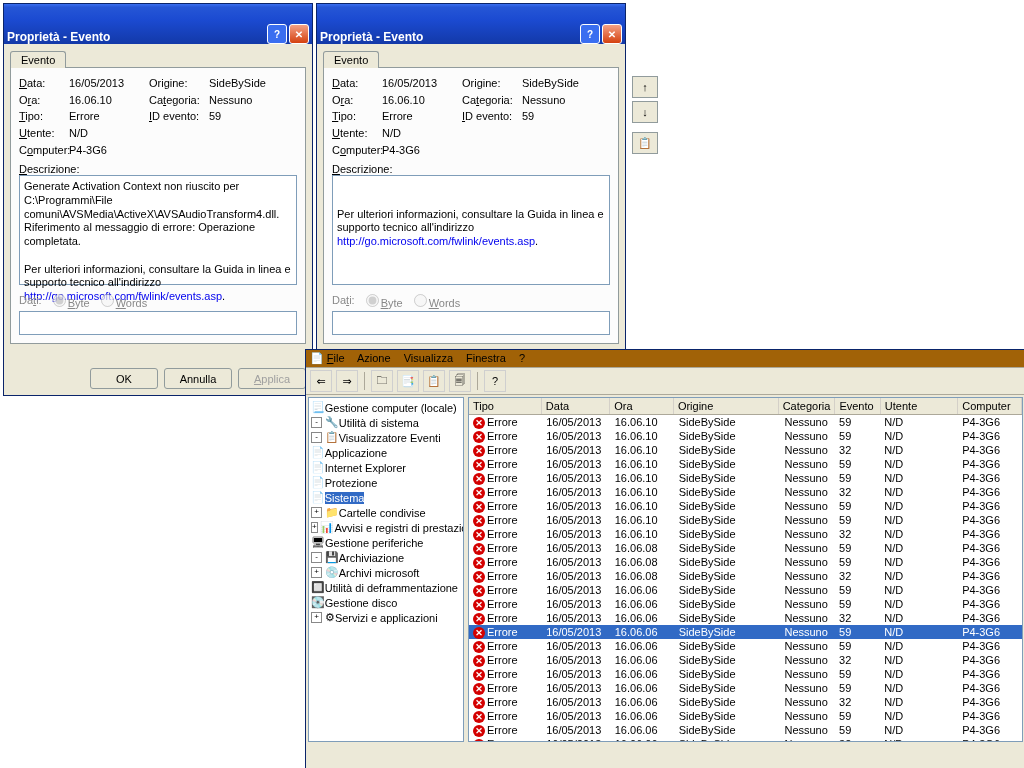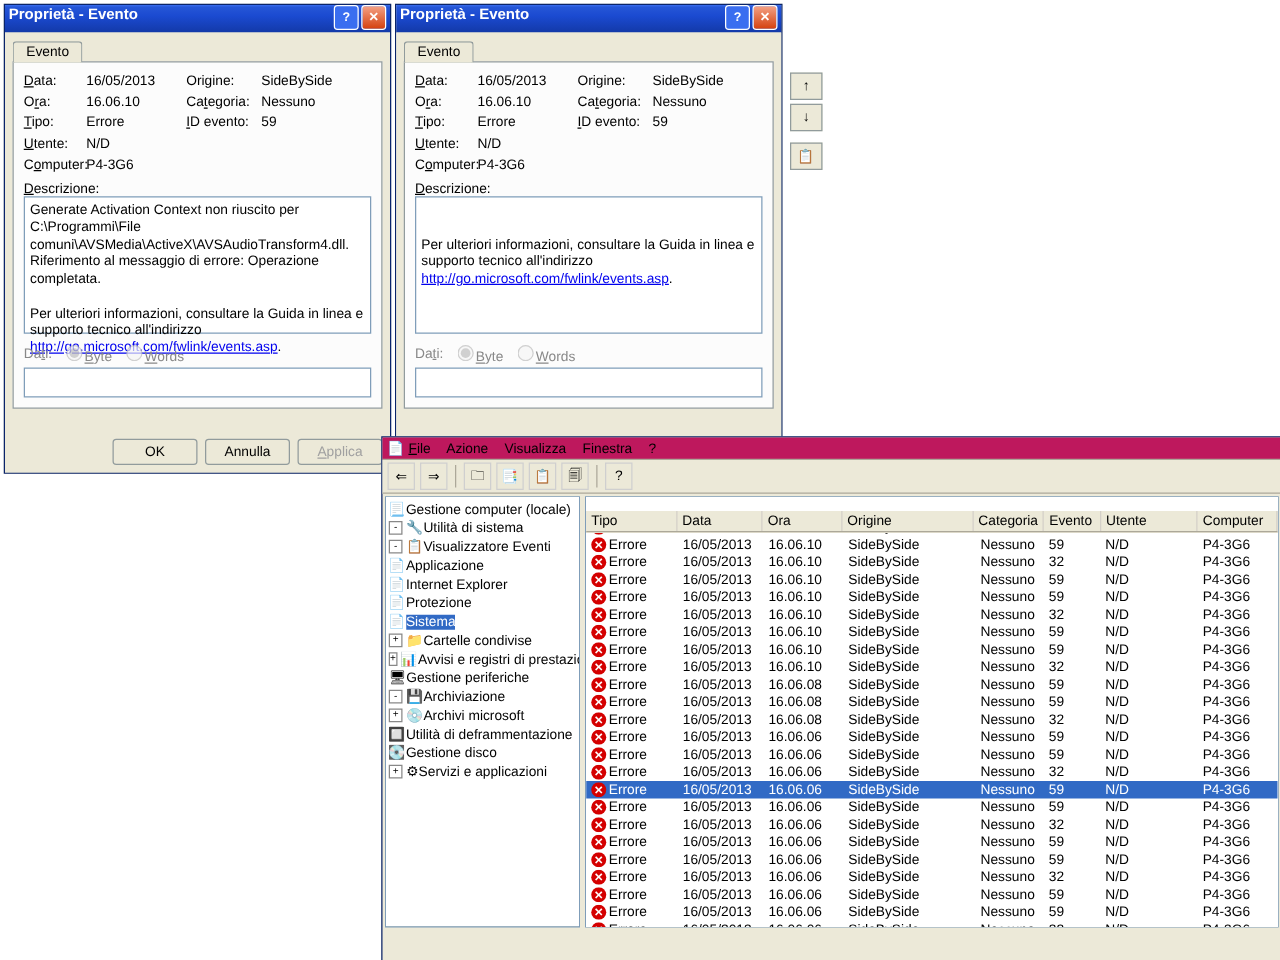--- a/index.html
+++ b/index.html
@@ -1,51 +1,51 @@
 <!DOCTYPE html>
 <html><head>
 <meta charset="utf-8">
 <style>
 body{margin:0;font-family:Tahoma,sans-serif;font-size:11px;background:#fff;color:#000;width:1024px;height:768px;overflow:hidden}
 .window{position:absolute;background:#ece9d8;border:1px solid #0a246a}
-.titlebar{background:linear-gradient(to bottom,#3a6ef0 0%,#2556d6 8%,#1b4ad1 40%,#1339a8 100%);color:#fff;height:22px;display:flex;align-items:flex-start;padding:0 3px;font-weight:bold;font-size:12px}
+.titlebar{background:linear-gradient(to bottom,#3a6ef0 0%,#2556d6 8%,#1b4ad1 40%,#1339a8 100%);color:#fff;height:40px;display:flex;align-items:flex-end;padding:0 3px;font-weight:bold;font-size:12px}
 .titlebar .title-icon{width:14px;height:14px;margin-right:4px;background:#fff;border-radius:2px}
 .titlebar .spacer{flex:1}
 .titlebar .winbtn{width:18px;height:18px;margin-left:2px;border:1px solid #fff;border-radius:3px;display:flex;align-items:center;justify-content:center;font-size:10px;font-weight:bold;cursor:pointer}
 .winbtn.help{background:#3a6ef0}
 .winbtn.close{background:#e8614a;background:linear-gradient(to bottom,#f4a185,#d4410f)}
 .dlg-body{padding:6px;background:#ece9d8}
 .tab{display:inline-block;background:#ece9d8;border:1px solid #919b9c;border-bottom:none;padding:2px 10px;border-radius:3px 3px 0 0;position:relative;top:1px;z-index:2}
 .tabpanel{border:1px solid #919b9c;background:#fcfcfc;padding:8px}
 .fieldgrid{display:grid;grid-template-columns:50px 80px 60px 80px 30px;row-gap:2px;align-items:center}
 .fieldgrid .lbl{color:#000}
 .fieldgrid .lbl u{text-decoration:underline}
 .navbtn{width:24px;height:20px;border:1px solid #919b9c;background:#ece9d8;display:flex;align-items:center;justify-content:center;margin-bottom:3px;cursor:pointer}
 .navcol{display:flex;flex-direction:column;align-items:center;margin-left:auto}
 .sunken{border:1px solid #7f9db9;background:#fff;padding:4px;font-size:11px;line-height:1.25}
-.sunken a{color:#0000ee;text-decoration:underline}
+.sunken a{color:#0000ee;}
 .btnrow{display:flex;justify-content:flex-end;gap:6px;margin-top:24px}
 .btn{min-width:68px;height:21px;border:1px solid #919b9c;background:#ece9d8;border-radius:3px;font-size:11px;cursor:pointer}
 .btn.disabled{color:#a0a0a0}
 .radio{margin-right:2px}
 .dim{color:#888}
 .mgmt{position:absolute;left:305px;top:349px;width:719px;height:419px;border:1px solid #0a246a;background:#ece9d8}
-.menubar{background:#be185d;padding:2px 4px;border-bottom:1px solid #aca899}
+.menubar{background:#a16207;padding:2px 4px;border-bottom:1px solid #aca899}
 .menubar span{margin-right:10px;cursor:pointer}
 .toolbar{background:#ece9d8;padding:2px 4px;border-bottom:1px solid #aca899;display:flex;gap:4px;align-items:center}
 .toolbar .tbtn{width:20px;height:20px;border:1px solid #cfcfcf;display:flex;align-items:center;justify-content:center;font-size:11px;cursor:pointer}
 .toolbar .sep{width:1px;height:18px;background:#aca899;margin:0 2px}
 .mgmt-body{display:flex;height:calc(100% - 70px)}
 .tree{width:150px;background:#fff;border:1px solid #7f9db9;margin:2px;overflow:auto;font-size:11px;padding:2px}
 .tree .n{white-space:nowrap;padding:1px 0;display:flex;align-items:center;cursor:pointer}
 .tree .n .exp{width:9px;height:9px;border:1px solid #888;margin-right:3px;font-size:8px;line-height:7px;text-align:center;display:inline-block}
 .tree .sel{background:#316ac5;color:#fff}
 .ind1{padding-left:12px}.ind2{padding-left:24px}.ind3{padding-left:36px}
 .list{flex:1;background:#fff;border:1px solid #7f9db9;margin:2px;overflow:auto;font-size:11px}
-.list-hdr{display:flex;background:#ece9d8;border-bottom:1px solid #aca899;position:sticky;top:11px}
+.list-hdr{display:flex;background:#ece9d8;border-bottom:1px solid #aca899;position:sticky;top:0}
 .list-hdr .col{padding:2px 4px;border-right:1px solid #d4d0c8;font-weight:normal}
 .row{display:flex;padding:0 0;height:14px;align-items:center}
 .row .cell{padding:0 4px;white-space:nowrap;overflow:hidden}
 .row .ico{width:12px;height:12px;border-radius:50%;display:inline-flex;align-items:center;justify-content:center;color:#fff;font-size:9px;font-weight:bold;margin-right:2px}
 .ico.err{background:#d40000}
 .row.sel{background:#316ac5;color:#fff}
 .c-tipo{width:70px}.c-data{width:65px}.c-ora{width:60px}.c-orig{width:105px}.c-cat{width:50px}.c-ev{width:40px}.c-ut{width:75px}.c-comp{width:60px}
 </style>
 </head>
 <body>

